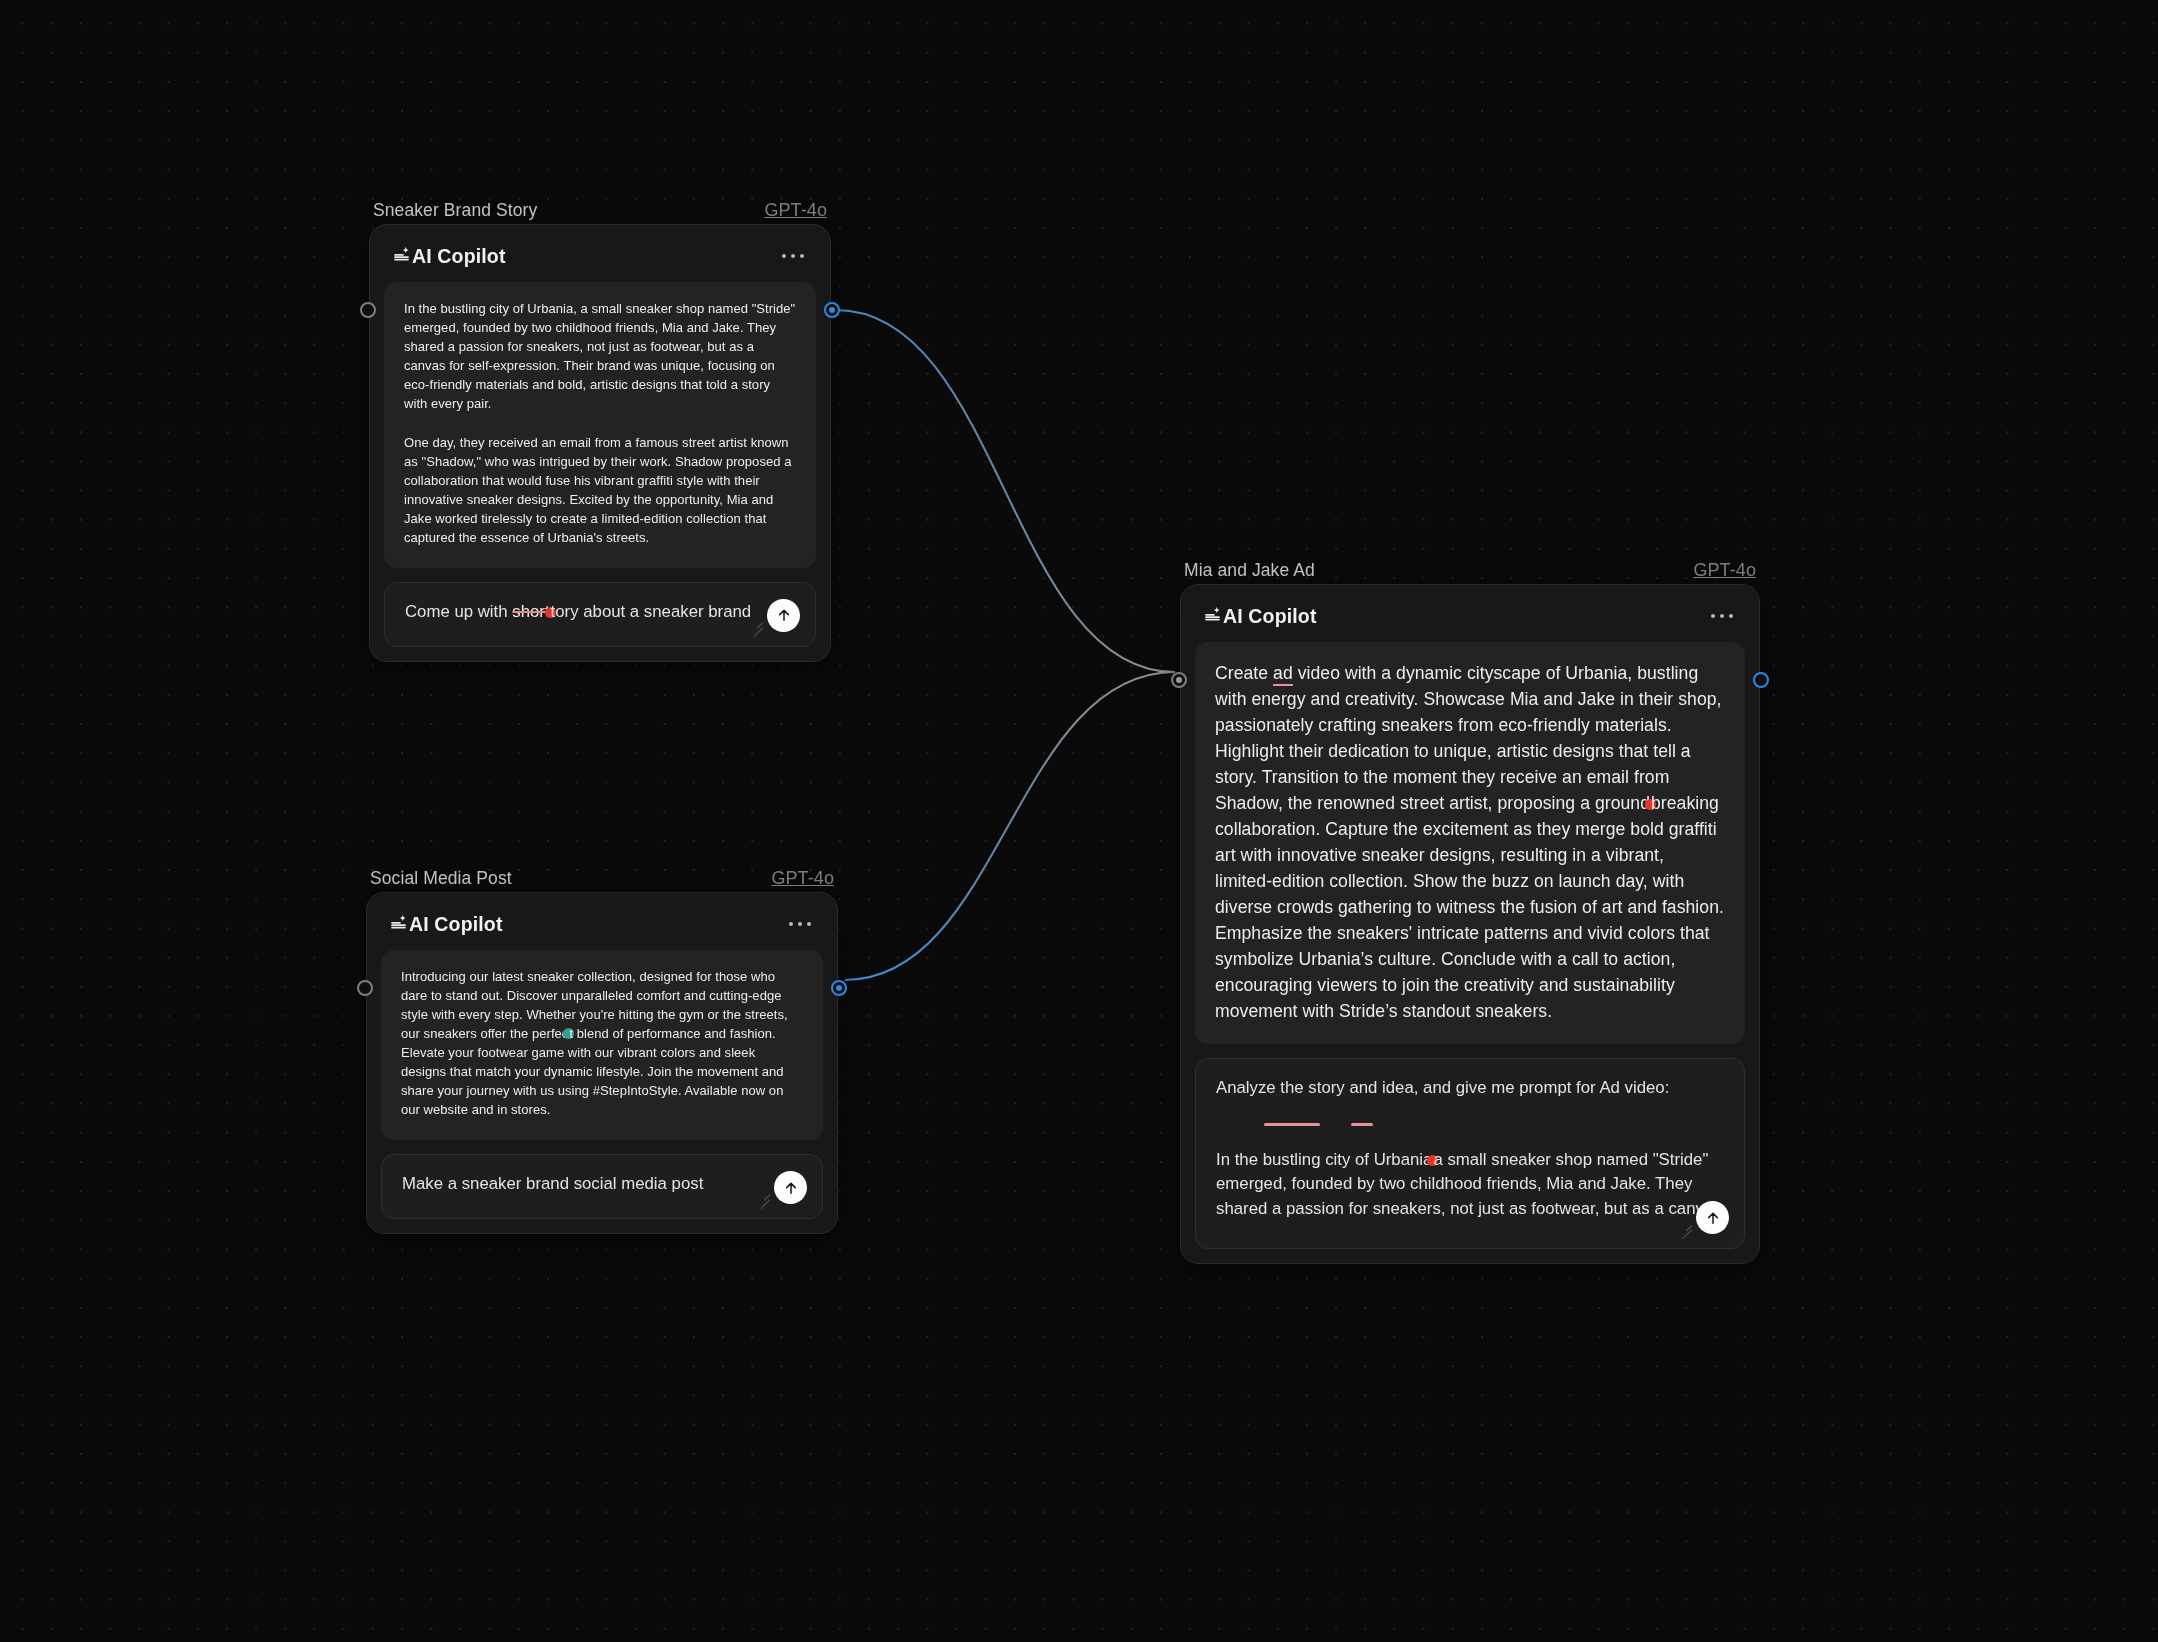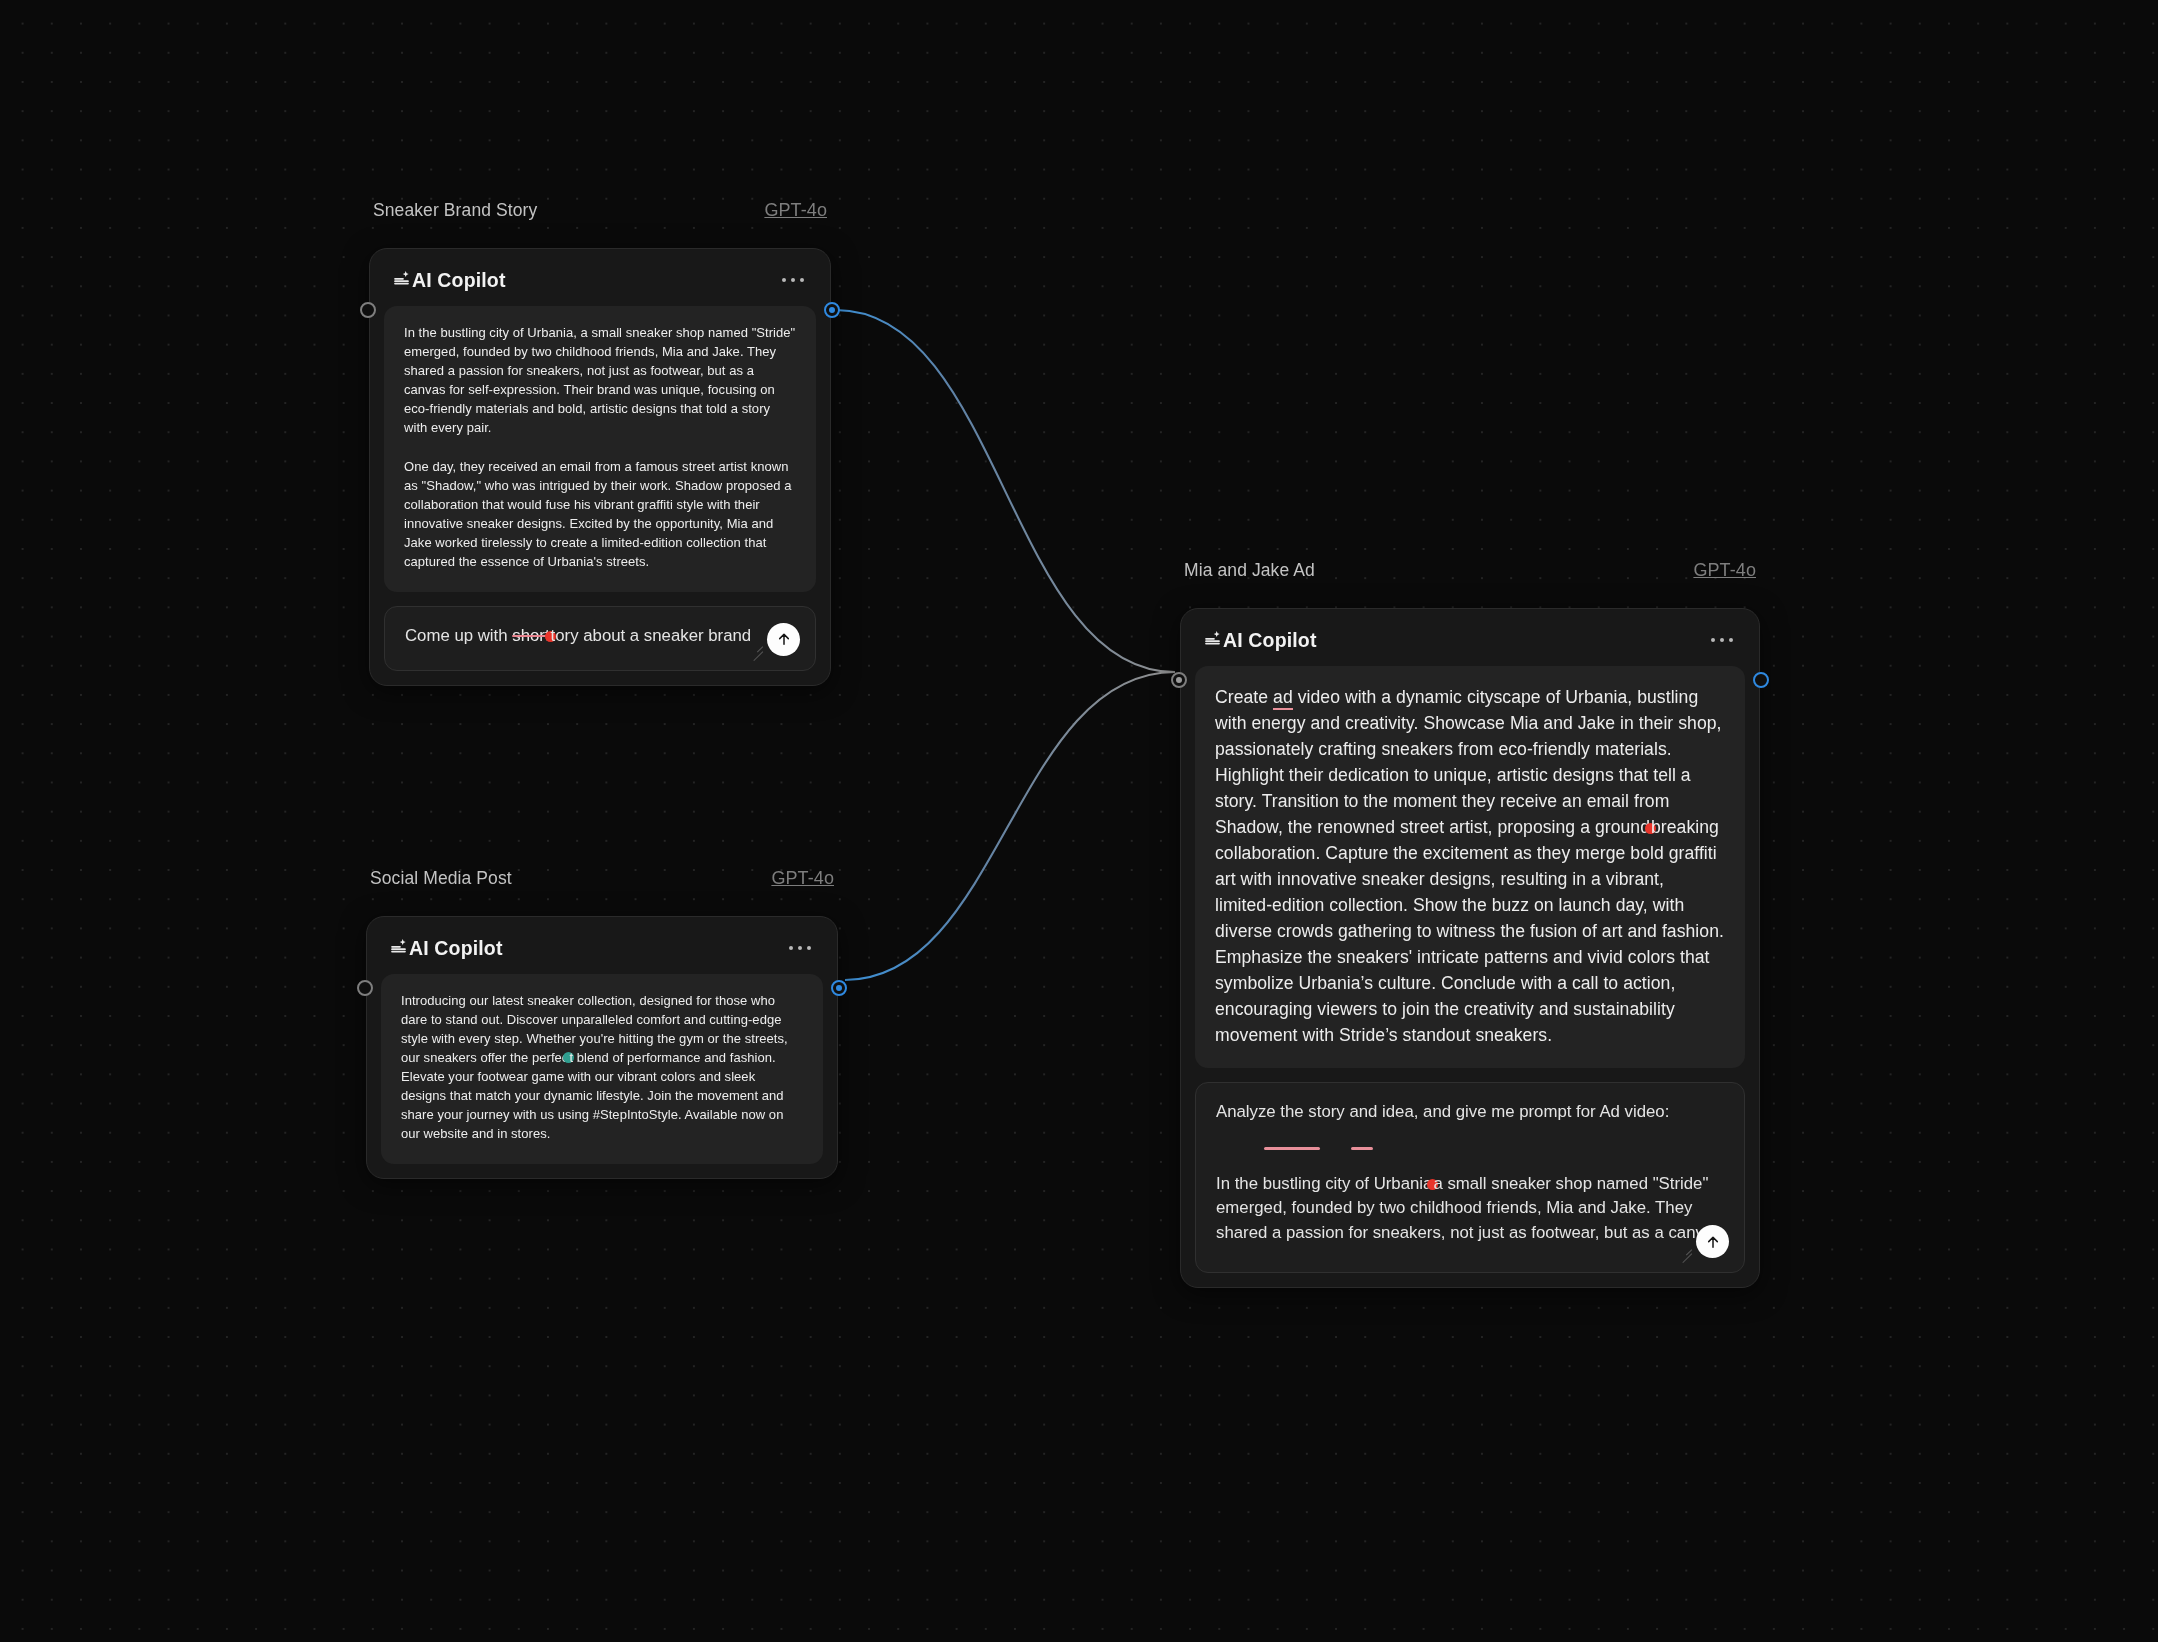--- a/index.html
+++ b/index.html
@@ -16,21 +16,21 @@
     background-image: radial-gradient(circle, #242424 1.1px, transparent 1.2px);
     background-size: 29.2px 29.2px;
     background-position: 8px 9px;
   }
   #edges { position: absolute; inset: 0; width: 2158px; height: 1642px; pointer-events: none; z-index: 1; }
 
   
   .node { position: absolute; z-index: 3; }
   .node-title-row {
     display: flex; align-items: center; justify-content: space-between;
-    padding: 0 4px 27px 4px;
+    padding: 0 4px 3px 4px;
   }
   .node-title {
     font-size: 17.5px; color: #c3c3c3; letter-spacing: .1px;
   }
   .node-model {
     font-size: 18px; color: #7e7e7e; letter-spacing: .1px; text-decoration: underline;
   }
   .card {
     background: #181818;
     border: 1px solid #2a2a2a;
@@ -201,20 +201,29 @@
             <i></i>
             <i></i>
             <i></i>
           </span>
       </div>
 
       <div class="answer">
         <p><span>Introducing our latest sneaker collection, designed for those who dare to stand out. Discover unparalleled comfort and cutting-edge style with every step. Whether you're hitting the gym or the streets, our sneakers offer the perfec</span><span class="cursor-dot cursor-teal"></span><span>t blend of performance and fashion. Elevate your footwear game with our vibrant colors and sleek designs that match your dynamic lifestyle. Join the movement and share your journey with us using #StepIntoStyle. Available now on our website and in stores.</span></p>
       </div>
 
+      <div class="composer">
+        <div>Make a sneaker brand social media post</div>
+        <span class="resize"></span>
+        <span class="send">
+          <svg width="16" height="16" viewBox="0 0 16 16" fill="none">
+            <path d="M8 13.2V3.3M8 3.3L3.7 7.6M8 3.3l4.3 4.3" stroke="#141414" stroke-width="1.5" stroke-linecap="round" stroke-linejoin="round"></path>
+          </svg>
+        </span>
+      </div>
     </div>
     <span class="port" style="left:-9px; top:112px;"></span>
     <span class="port blue filled" style="right:-9px; top:112px;"></span>
   </div>
 
   <div class="node" style="left:1180px; top:560px; width:580px;">
     <div class="node-title-row">
       <span class="node-title">Mia and Jake Ad</span>
       <span class="node-model">GPT-4o</span>
     </div>

